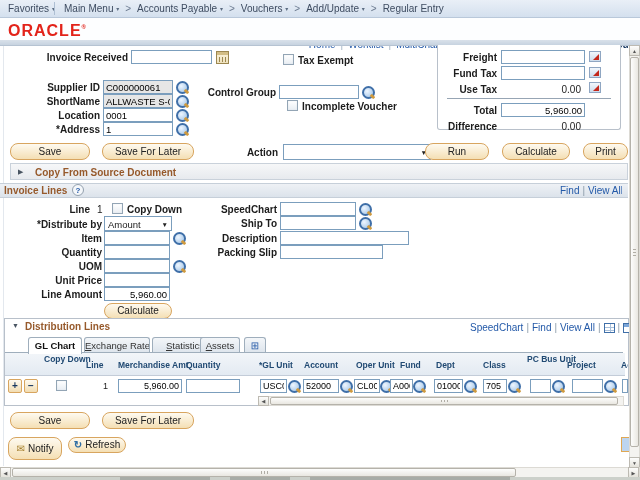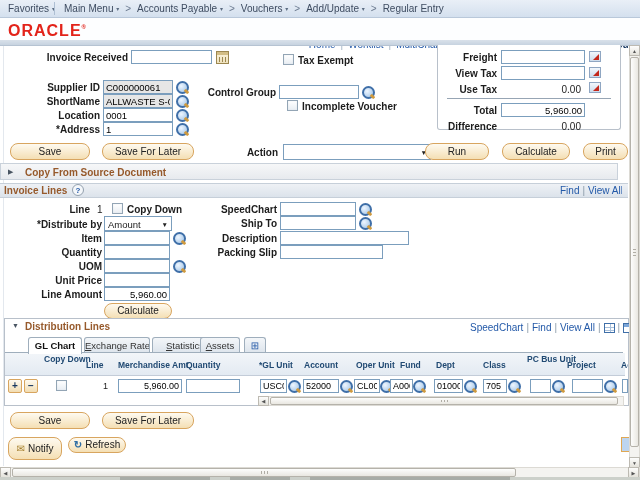--- a/index.html
+++ b/index.html
@@ -197,21 +197,21 @@
   <span class="mag" style="left:362px;top:86px"></span>
 
   <span class="cb" style="left:287px;top:100px"></span>
   <div class="lbl lbl-l" style="left:302px;top:101px">Incomplete Voucher</div>
 
   <div class="panelbox" style="left:437px;top:45px;width:184px;height:85px"></div>
   <div class="lbl" style="left:440px;top:52px;width:57px">Freight</div>
   <input class="inp num" style="left: 501px; top: 50px; width: 84px;">
   <span class="wks" style="left:589px;top:51px"></span>
 
-  <div class="lbl" style="left:440px;top:68px;width:57px">View Tax</div>
+  <div class="lbl" style="left:440px;top:68px;width:57px">Fund Tax</div>
   <input class="inp num" style="left: 501px; top: 66px; width: 84px;">
   <span class="wks" style="left:589px;top:67px"></span>
 
   <div class="lbl" style="left:440px;top:84px;width:57px">Use Tax</div>
   <div class="txt num" style="left:501px;top:84px;width:80px;text-align:right">0.00</div>
   <span class="wks" style="left:589px;top:82px"></span>
 
   <div class="abs" style="left:447px;top:98px;width:164px;height:1px;background:#97a5b4"></div>
 
   <div class="lbl" style="left:440px;top:105px;width:57px">Total</div>
@@ -222,21 +222,21 @@
   <button class="btn" style="left:10px;top:143px;width:80px">Save</button>
   <button class="btn" style="left:102px;top:143px;width:92px">Save For Later</button>
   <div class="lbl" style="left:226px;top:147px;width:52px">Action</div>
   <div class="selectbox" style="left:283px;top:144px;width:148px;height:16px">
     <span class="selarr">▼</span>
   </div>
   <button class="btn" style="left:425px;top:143px;width:64px">Run</button>
   <button class="btn" style="left:502px;top:143px;width:68px">Calculate</button>
   <button class="btn" style="left:583px;top:143px;width:45px">Print</button>
 
-  <div class="collbar" style="left:0;top:163px;width:618px;height:17px">
+  <div class="collbar" style="left:10px;top:163px;width:618px;height:17px">
     <span class="collarr abs" style="left:7px;top:4px">▶</span>
     <span class="sectitle abs" style="left:24px;top:3px">Copy From Source Document</span>
   </div>
 
   <div class="secbar" style="left:0;top:183px;width:628px;height:15px"></div>
   <div class="sectitle abs" style="left:4px;top:185px">Invoice Lines</div>
   <div class="help" style="left:72px;top:184px">?</div>
   <div class="abs" style="left:560px;top:185px;width:62px;overflow:hidden;white-space:nowrap">
     <span class="bluelink">Find</span><span class="lsep">|</span><span class="bluelink">View All</span>
   </div>

